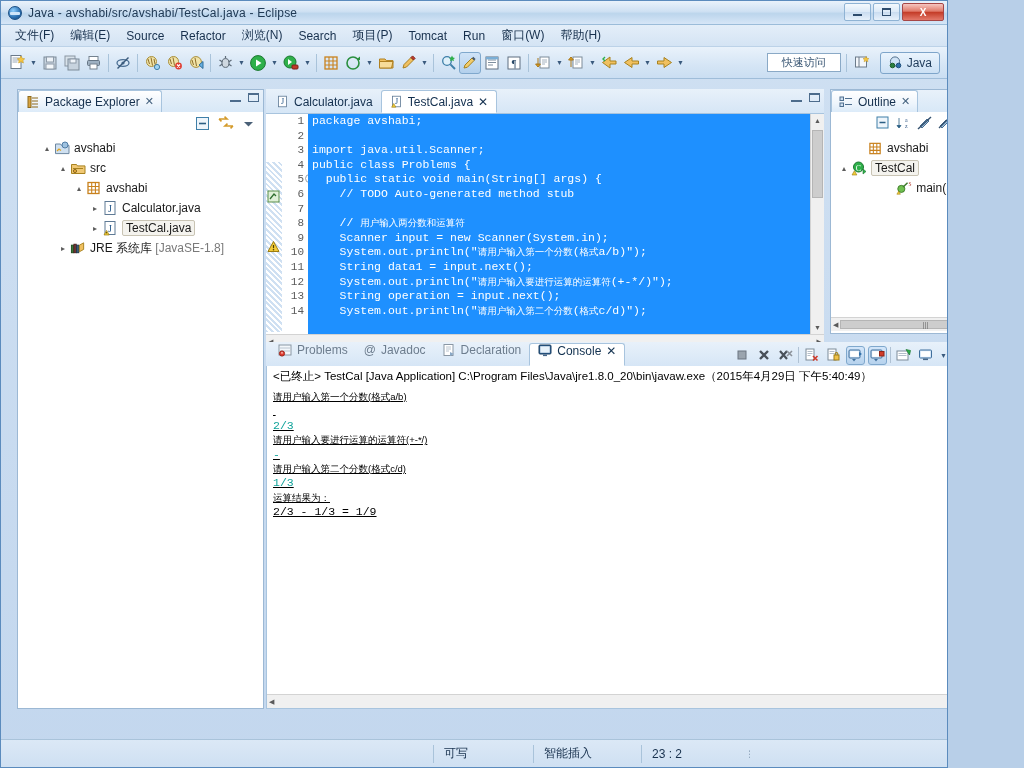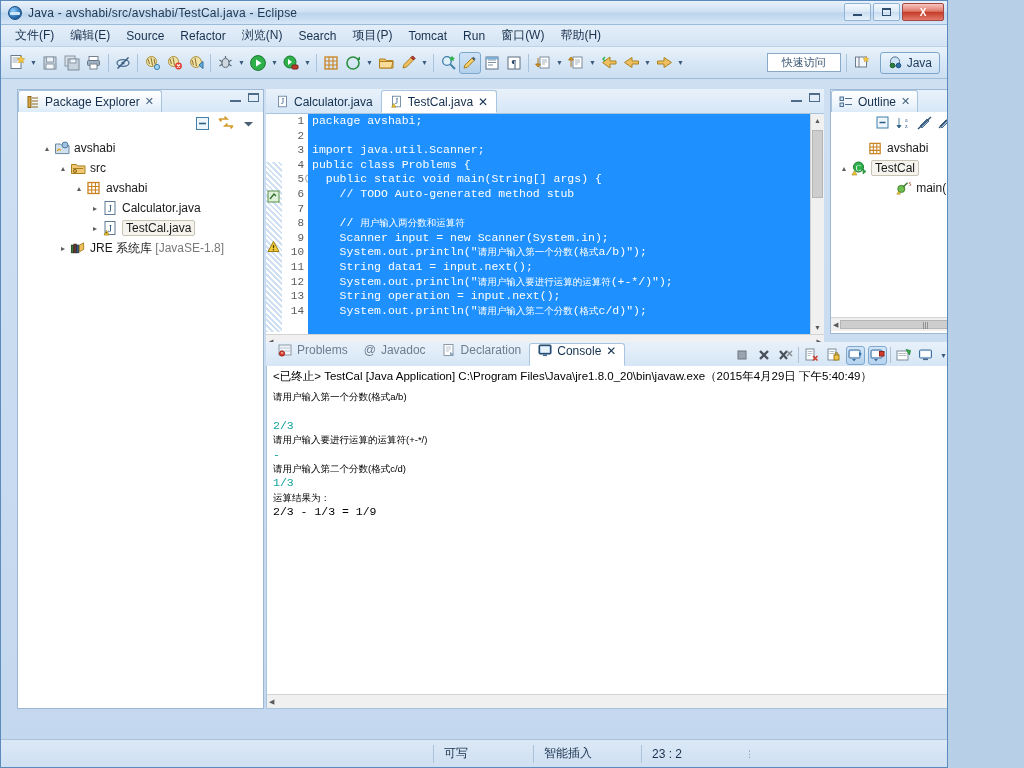--- a/index.html
+++ b/index.html
@@ -142,21 +142,21 @@
   
   #console-area{position:absolute;}
   .ctabbar{height:24px;background:linear-gradient(180deg,#e8f1fa 0%,#d6e6f6 100%);display:flex;align-items:flex-end;padding-left:4px;position:relative;}
   .ctab{height:23px;display:flex;gap:5px;padding:0 8px;font-size:12px;color:#6d7d8e;}
   .ctab.active{color:#12314f;background:#fff;border:1px solid #a8c4de;border-bottom:1px solid #fff;border-radius:3px 3px 0 0;}
   .ctools{position:absolute;right:4px;top:2px;display:flex;align-items:center;gap:3px;}
   .ctools .ci{width:19px;height:19px;display:flex;align-items:center;justify-content:center;}
   .ctools .ci.pressed{border:1px solid #7fa8cd;border-radius:3px;background:linear-gradient(180deg,#d3e6fa,#b6d2ed);}
   .console-body{position:absolute;left:0;right:0;top:24px;bottom:0;background:#fff;border:1px solid #a8c4de;border-top:none;}
   .chead{font-size:11.5px;color:#000;padding:3px 4px 2px 6px;white-space:nowrap;}
-  .cout{padding:4px 6px;font-size:11px;line-height:14.4px;}
+  .cout{padding:4px 6px;font-size:11px;line-height:14.4px;text-decoration:underline;}
   .cout .zh{font-family:"Liberation Sans",sans-serif;font-size:9.5px;color:#000;}
   .cout .mono{font-family:"Liberation Mono",monospace;font-size:11.5px;color:#000;}
   .cout .inp{font-family:"Liberation Mono",monospace;font-size:11.5px;color:#11a39a;}
 
   
   .statusbar{
     position:absolute;left:0;bottom:0;width:100%;height:28px;
     background:linear-gradient(180deg,#dbe8f6 0%,#cfe0f2 100%);
     border-top:1px solid #a9c3da;
     display:flex;align-items:center;font-size:12px;color:#17304d;

